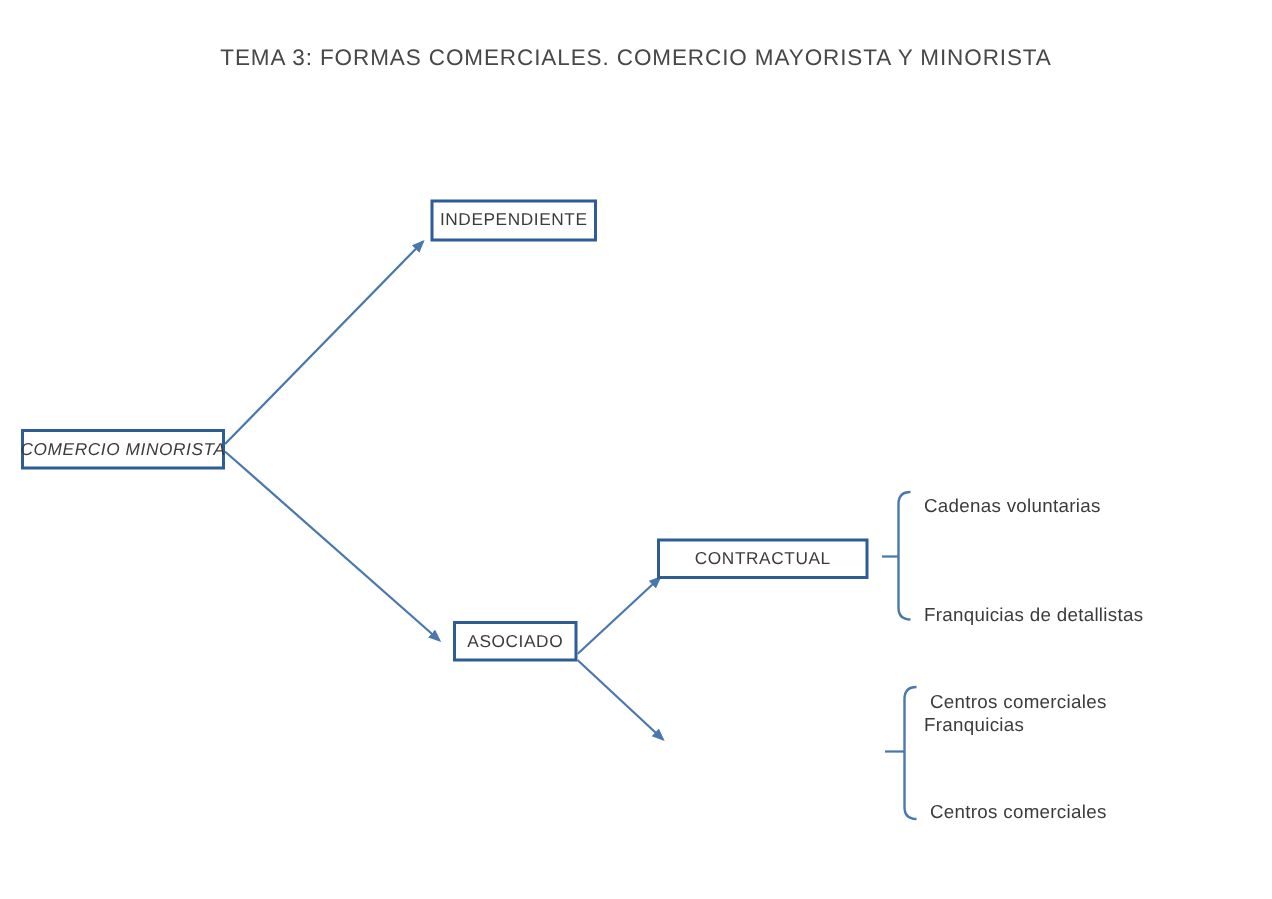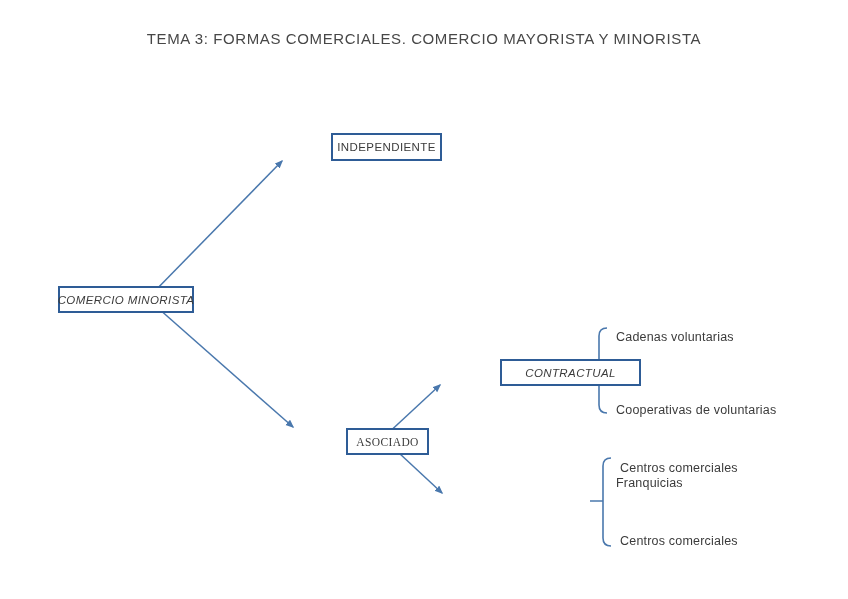--- a/index.html
+++ b/index.html
@@ -51,26 +51,25 @@
     box-sizing: border-box;
     border: 2px solid var(--box-border, #2e5c96);
     background: #ffffff;
     display: flex;
     align-items: center;
     justify-content: center;
     font-size: 11.5px;
     letter-spacing: 0.4px;
     color: var(--text, #3b3b3b);
     white-space: nowrap;
-    margin-left: 44px;
   }
   .node-root        { left: 14px;  top: 286px; width: 136px; height: 27px; font-style: italic; }
   .node-independiente { left: 287px; top: 133px; width: 111px; height: 28px; }
-  .node-asociado    { left: 302px; top: 428px; width: 83px;  height: 27px; font-family: Liberation Serif, serif; }
-  .node-contractual { left: 456px; top: 359px; width: 141px; height: 27px; font-style: italic; }
+  .node-asociado    { left: 302px; top: 414px; width: 83px;  height: 27px; }
+  .node-contractual { left: 438px; top: 359px; width: 141px; height: 27px; }
   .node-espacial    { left: 449px; top: 488px; width: 141px; height: 26px; }
   .leaf-list {
     position: absolute;
     display: flex;
     flex-direction: column;
     gap: 39px;
   }
   .leaf-list-contractual { left: 616px; top: 320px; }
   .leaf-list-espacial    { left: 620px; top: 451px; }
   .leaf {
@@ -116,21 +115,21 @@
 
   <div class="node node-independiente">INDEPENDIENTE</div>
 
   <div class="node node-asociado">ASOCIADO</div>
 
   <div class="node node-contractual">CONTRACTUAL</div>
 
 
   <div class="leaf-list leaf-list-contractual">
     <div class="leaf">Cadenas voluntarias</div>
-    <div class="leaf">Cooperativas de voluntarias</div>
+    <div class="leaf">Franquicias de detallistas</div>
     <div class="leaf">Franquicias</div>
   </div>
 
   <div class="leaf-list leaf-list-espacial">
     <div class="leaf">Centros comerciales</div>
     <div class="leaf">Centros comerciales</div>
     <div class="leaf">Mercados</div>
   </div>
 
 </div>

